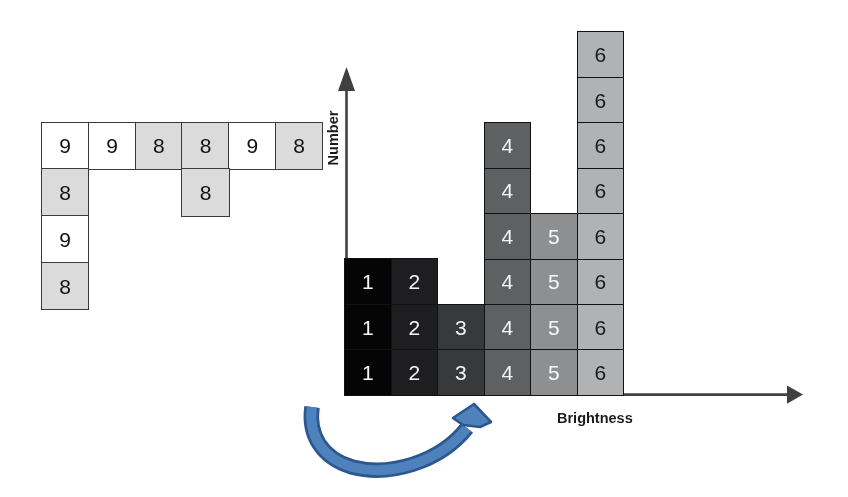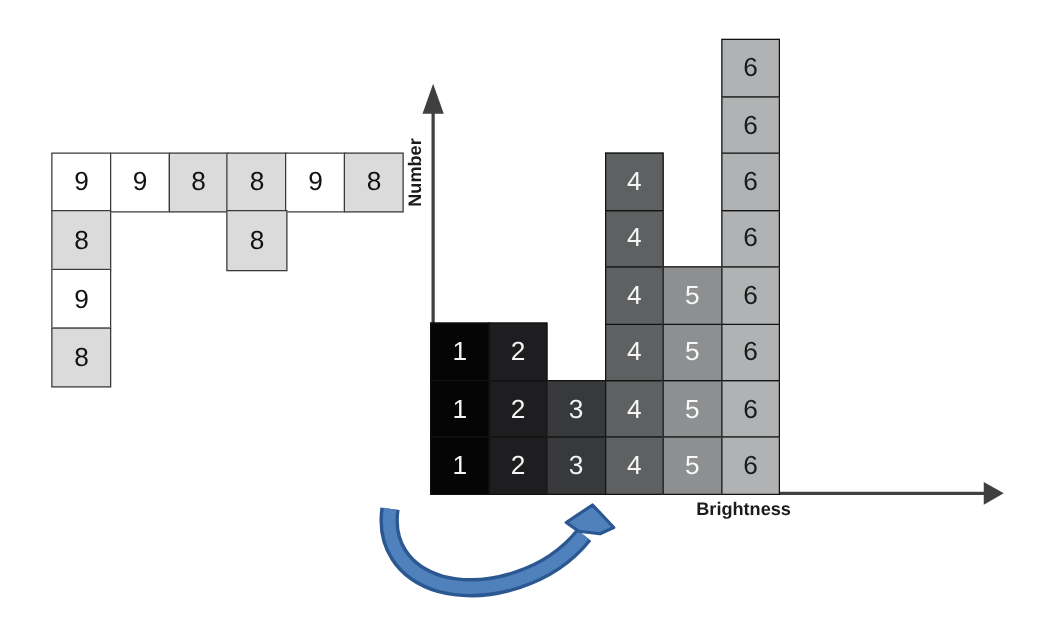--- a/index.html
+++ b/index.html
@@ -15,21 +15,21 @@
   .pixel-cell{border:1.6px solid #3a3a3a;color:#111111;}
   .hist-cell{border:1.3px solid #121212;}
   .axis-label{
     position:absolute;z-index:3;font-weight:bold;font-size:14.5px;color:#1b1b1b;
     white-space:nowrap;
   }
   #y-axis-label{
     left:293px;top:130px;width:80px;text-align:center;
     transform:rotate(-90deg);transform-origin:50% 50%;
   }
-  #x-axis-label{left:557px;top:400px;}
+  #x-axis-label{left:557px;top:410px;}
 </style>
 </head>
 <body>
 
 <div id="canvas">
 
   <svg id="axes-layer" width="848" height="497" viewBox="0 0 848 497">
 
     <line x1="346.5" y1="394.5" x2="346.5" y2="88" stroke="#3f4042" stroke-width="2.6"></line>
     <polygon points="346.5,67 338,91 355,91" fill="#3f4042"></polygon>

